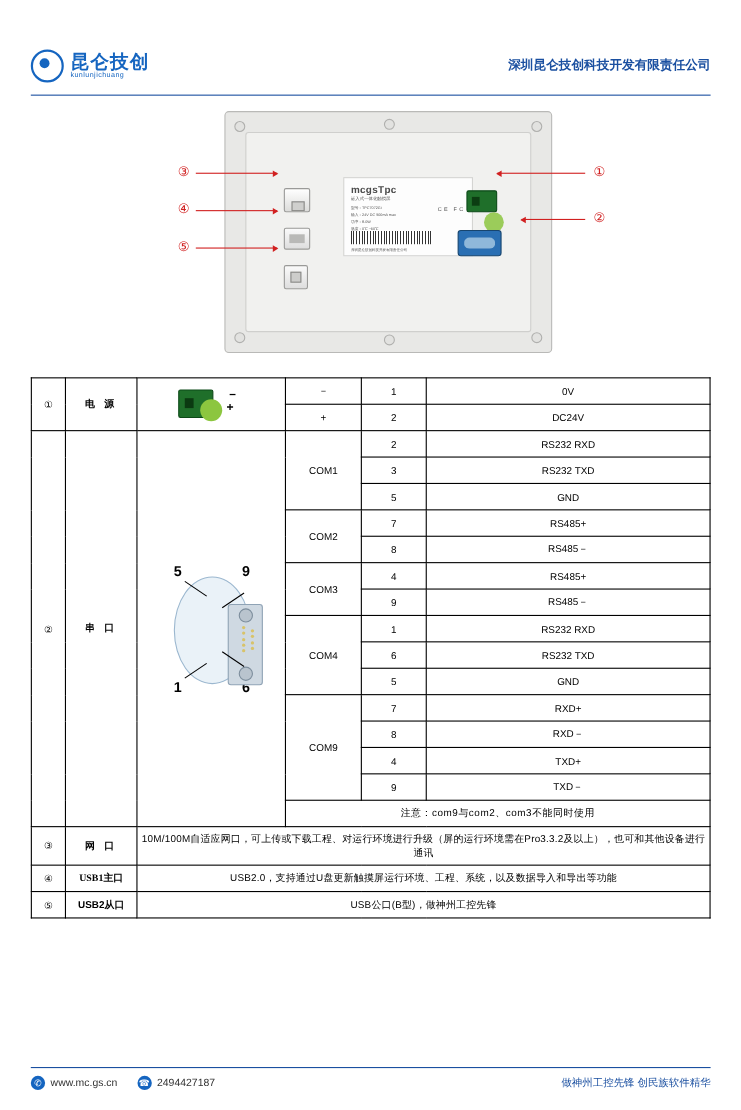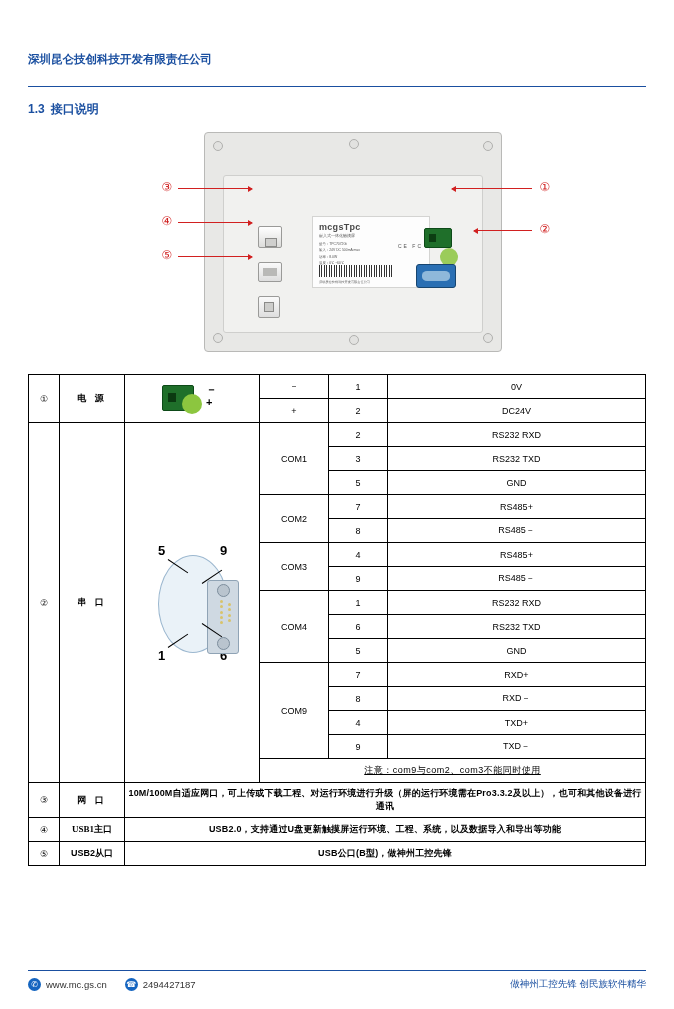--- a/index.html
+++ b/index.html
@@ -104,21 +104,20 @@
   }
   .device-inner {
     position: absolute;
     left: 18px;
     top: 18px;
     right: 18px;
     bottom: 18px;
     background: #f1f1ef;
     border: 1px solid #cfcfcd;
     border-radius: 3px;
-    margin-top: 24px;
   }
   .device-screw {
     position: absolute;
     width: 8px;
     height: 8px;
     border-radius: 50%;
     border: 1px solid #b0b0ae;
     background: #e2e2e0;
   }
   .screw-tl { left: 8px; top: 8px; }
@@ -305,28 +304,26 @@
   td.idx { width: 24px; font-size: 10px; }
   td.name { width: 58px; font-weight: bold; font-size: 10px; letter-spacing: 3px; }
   td.pic { width: 128px; padding: 0; }
   td.sig { width: 62px; }
   td.pin { width: 52px; }
   td.desc { }
   td.note {
     text-align: left;
     padding-left: 22px;
     letter-spacing: 0.5px;
-    text-decoration: underline;
   }
   td.longdesc {
     text-align: left;
     padding: 3px 5px;
     line-height: 1.5;
     letter-spacing: 0.2px;
-    font-weight: bold;
   }
   .sym { font-size: 11px; }
 
   
   .pw-cell {
     position: relative;
     height: 38px;
   }
   .pw-conn {
     position: absolute;
@@ -441,26 +438,30 @@
     flex: none;
   }
   .footer-right { color: #1a4fa0; }
 </style>
 </head>
 <body>
 
 <div class="page">
 
   <div class="header">
+    <div class="logo-wrap">
+      <div class="logo-mark"></div>
+      <div class="logo-text">
+        <div class="logo-cn">昆仑技创</div>
+        <div class="logo-en">kunlunjichuang</div>
+      </div>
+    </div>
     <div class="header-right">深圳昆仑技创科技开发有限责任公司</div>
   </div>
 
-  <div class="section-title">
-    <span class="num">1.3</span><span>接口说明</span>
-  </div>
 
   <div class="figure">
 
     <div class="device-body">
       <div class="device-screw screw-tl"></div>
       <div class="device-screw screw-tr"></div>
       <div class="device-screw screw-bl"></div>
       <div class="device-screw screw-br"></div>
       <div class="device-screw screw-tc"></div>
       <div class="device-screw screw-bc"></div>

